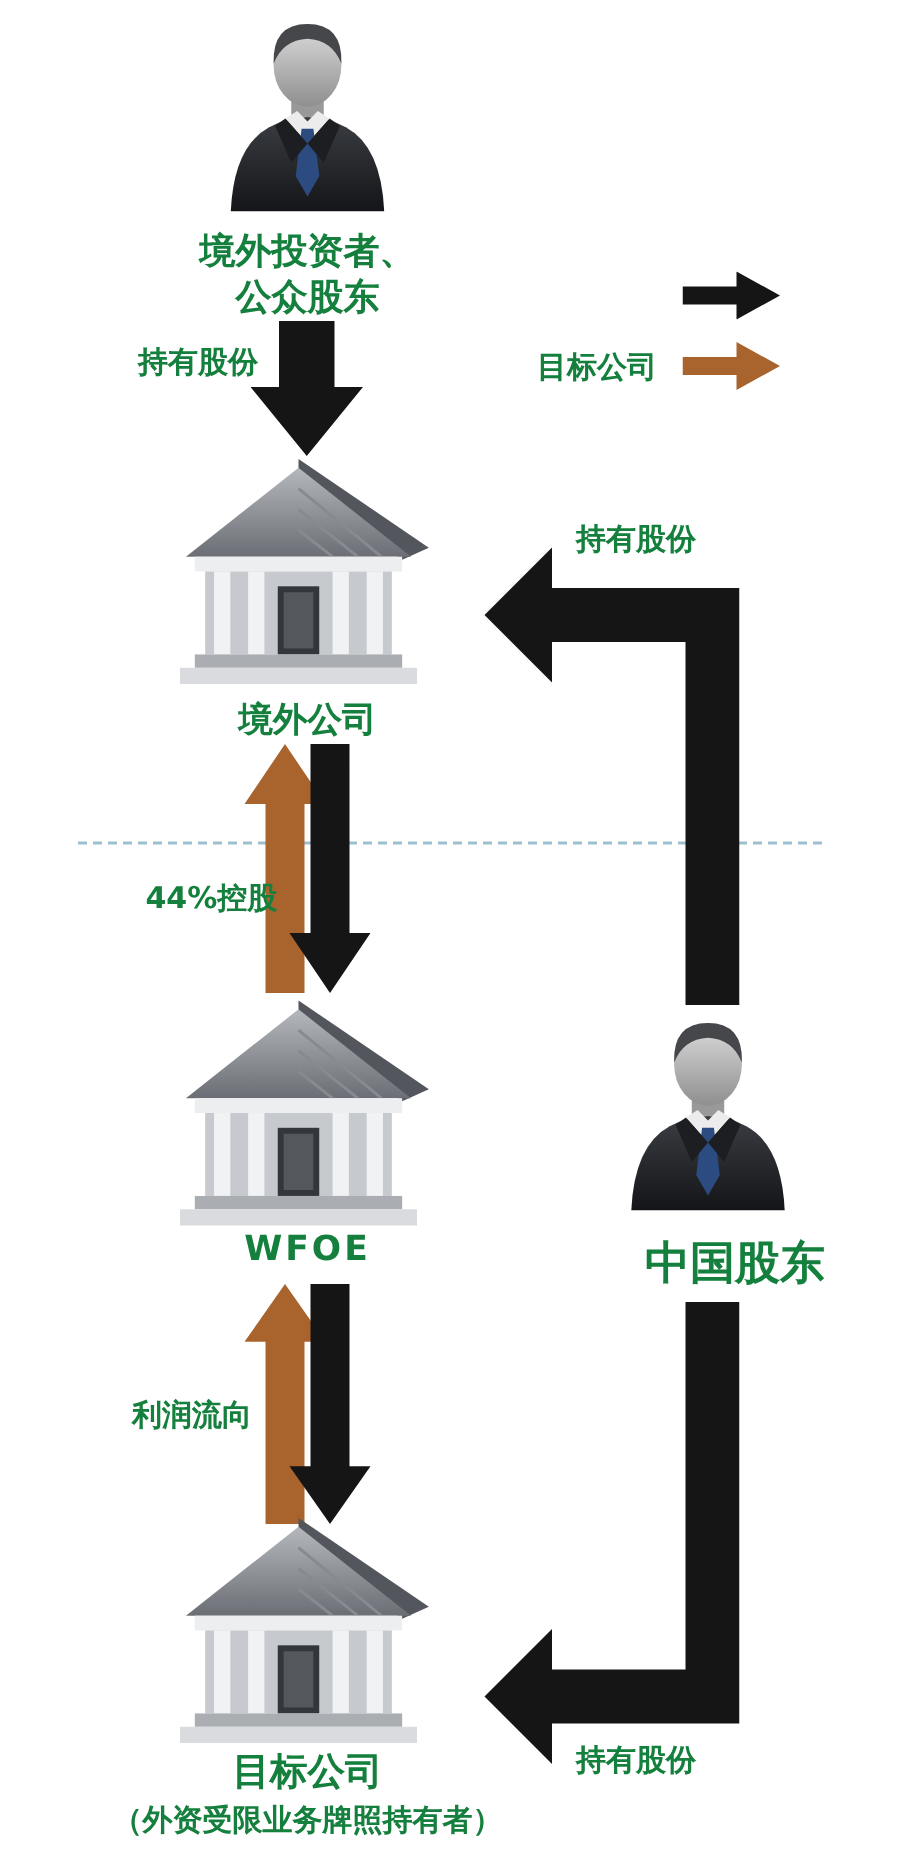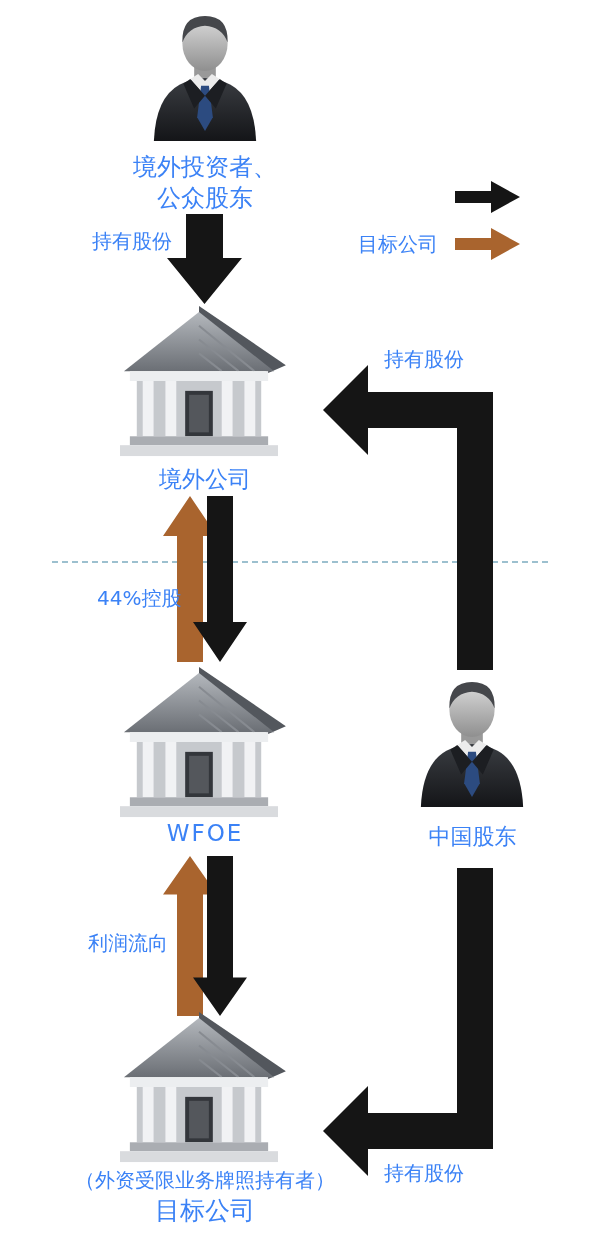--- a/index.html
+++ b/index.html
@@ -1,24 +1,24 @@
 <!DOCTYPE html>
 <html><head>
 <meta charset="utf-8">
 <style>
   html,body{margin:0;padding:0;background:#ffffff;}
   .canvas{
     position:relative;width:600px;height:1242px;margin:0 auto;background:#ffffff;
     overflow:hidden;font-family:"DejaVu Sans","Liberation Sans",sans-serif;color:#151515;
   }
   .abs{position:absolute;}
-  .lbl{font-weight:normal;color:#3b82f6;}
+  .lbl{font-weight:bold;color:#15803d;}
   .investor-label{font-size:24px;line-height:1.3;text-align:center;white-space:pre-line;}
   .node-label{font-size:23px;text-align:center;}
-  .cs-label{font-size:22px;text-align:center;}
+  .cs-label{font-size:30px;text-align:right;}
   .edge-label{font-size:20px;}
   .legend-label{font-size:20px;}
   .target-main{font-size:25px;text-align:center;}
   .target-sub{font-size:20px;text-align:center;margin-top:3px;}
   .divider{border-top:2px dashed #9cc0cf;height:0;}
   svg{display:block;}
 </style>
 </head>
 <body>
 
@@ -123,17 +123,17 @@
 
   <svg class="abs" style="left:318px;top:868px" width="175" height="310" viewBox="0 0 175 310">
     <polygon points="139,0 175,0 175,281 50,281 50,308 5,263 50,218 50,245 139,245" fill="#151515"></polygon>
   </svg>
   <div class="abs lbl edge-label" style="left:384px;top:1160px">持有股份</div>
 
   <svg class="abs" style="left:110px;top:1008px" width="178" height="158">
     <use href="#sym-house" width="178" height="158"></use>
   </svg>
   <div class="abs" style="left:10px;top:1164px;width:390px">
+    <div class="lbl target-main">目标公司</div>
     <div class="lbl target-sub">（外资受限业务牌照持有者）</div>
-    <div class="lbl target-main">目标公司</div>
   </div>
 
 </div>
 
 </body></html>

